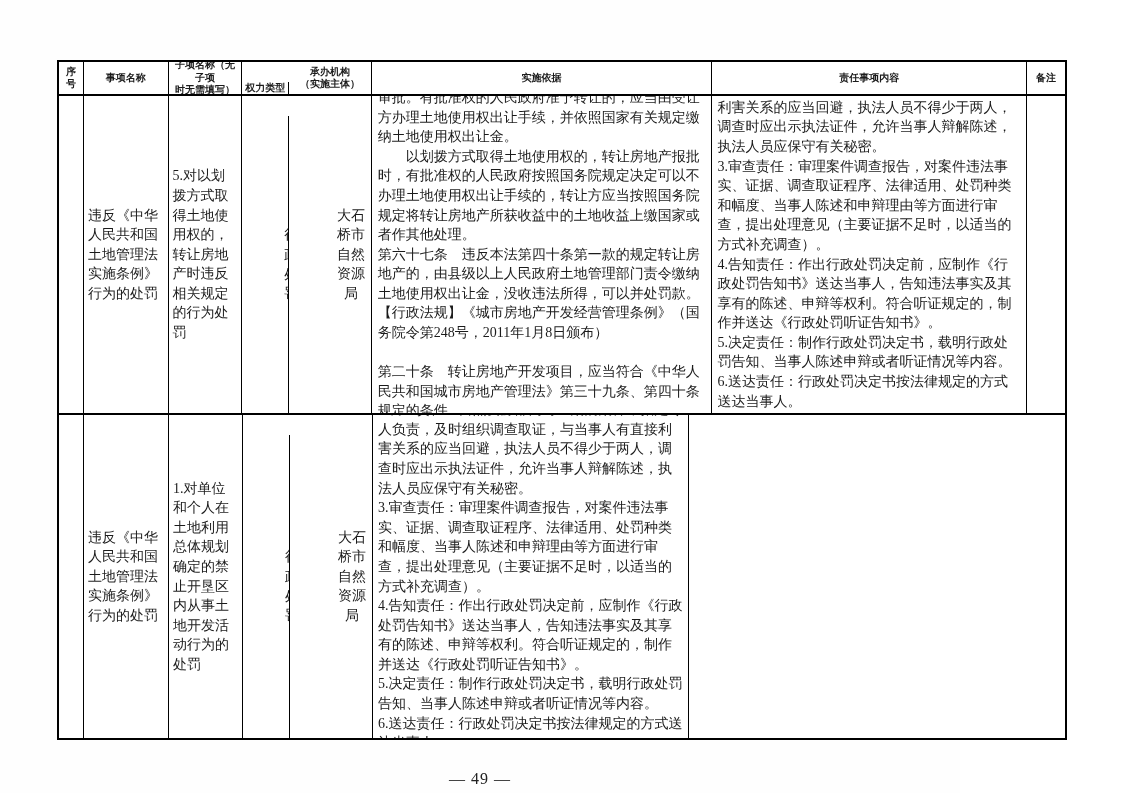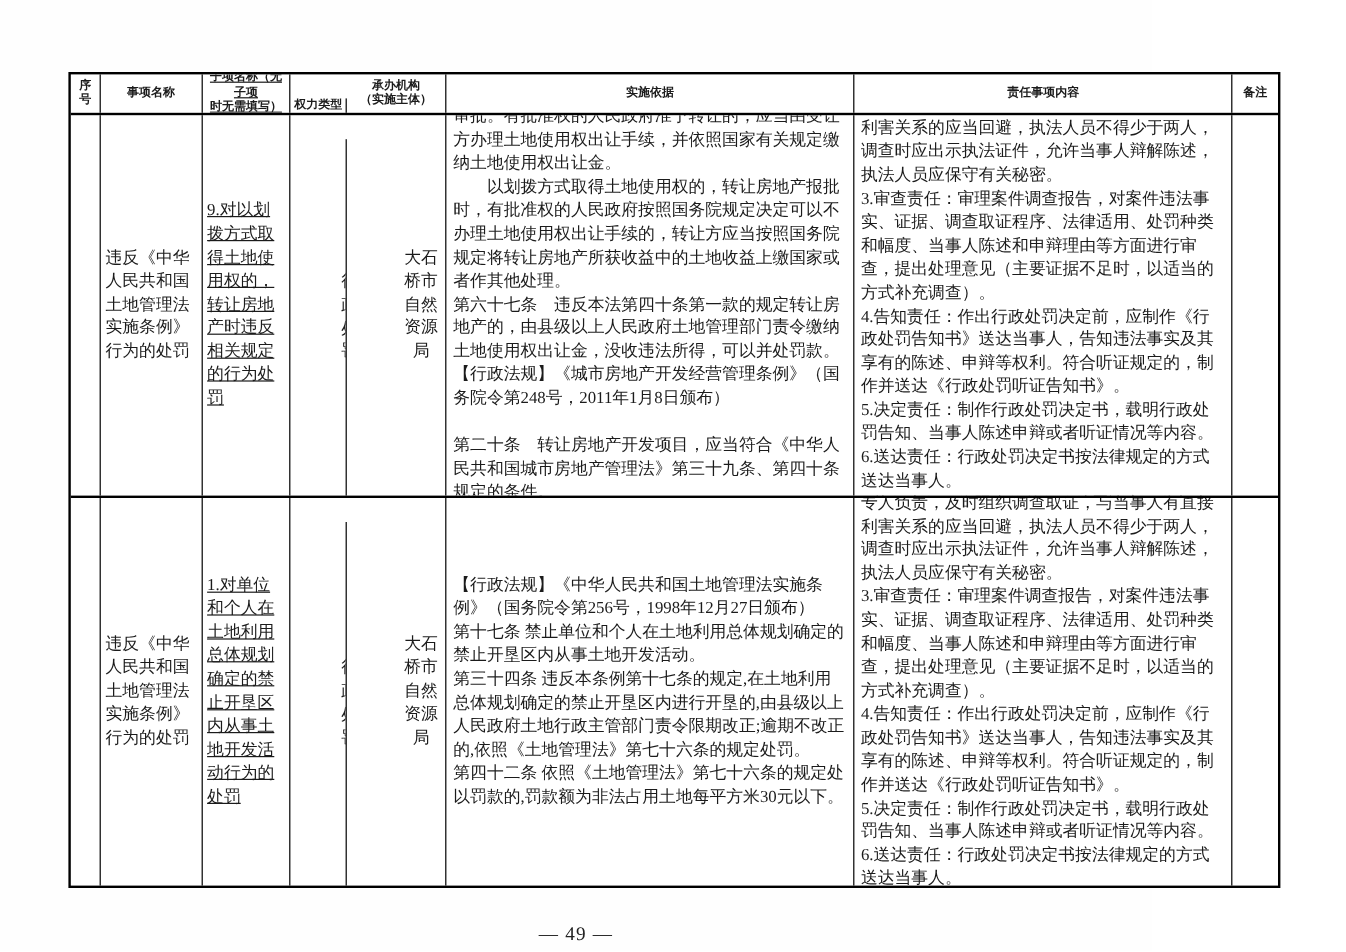--- a/index.html
+++ b/index.html
@@ -31,21 +31,21 @@
   .cell {
     border-right: 1px solid #000;
     overflow: hidden;
     display: flex;
     align-items: center;
   }
   .cell:last-child { border-right: none; }
   
   .col-seq   { width: 25px;  justify-content: center; text-align: center; }
   .col-item  { width: 85px; }
-  .col-sub   { width: 74px; text-decoration: underline; }
+  .col-sub   { width: 74px; }
   .col-power { width: 47px;  justify-content: center; text-align: center; margin-top: 20px; }
   .col-org   { width: 83px;  justify-content: flex-start; text-align: center; }
   .col-basis { width: 342px; }
   .col-resp  { width: 316px; }
   .col-note  { width: 38px;  justify-content: center; text-align: center; }
 
   .t-row.header .cell {
     justify-content: center;
     text-align: center;
     font-weight: bold;
@@ -98,21 +98,21 @@
     </div>
 
     <div class="t-row body-row-1">
       <div class="cell col-seq centered">
           <div class="txt">93</div>
         </div>
       <div class="cell col-item">
           <div class="txt">违反《中华人民共和国土地管理法实施条例》行为的处罚</div>
         </div>
       <div class="cell col-sub">
-          <div class="txt">9.对以划拨方式取得土地使用权的，转让房地产时违反相关规定的行为处罚</div>
+          <div class="txt">5.对以划拨方式取得土地使用权的，转让房地产时违反相关规定的行为处罚</div>
         </div>
       <div class="cell col-power centered">
           <div class="txt">行政处罚</div>
         </div>
       <div class="cell col-org centered">
           <div class="txt">大石桥市自然资源局</div>
         </div>
       <div class="cell col-basis">
           <div class="txt">【法律】《中华人民共和国城市房地产管理法》（主席令第七十二号,2007年8月30日施行）
 第四十条　以划拨方式取得土地使用权的，转让房地产时，应当按照国务院规定，报有批准权的人民政府审批。有批准权的人民政府准予转让的，应当由受让方办理土地使用权出让手续，并依照国家有关规定缴纳土地使用权出让金。
@@ -147,26 +147,20 @@
         </div>
       <div class="cell col-sub">
           <div class="txt">1.对单位和个人在土地利用总体规划确定的禁止开垦区内从事土地开发活动行为的处罚</div>
         </div>
       <div class="cell col-power centered">
           <div class="txt">行政处罚</div>
         </div>
       <div class="cell col-org centered">
           <div class="txt">大石桥市自然资源局</div>
         </div>
-      <div class="cell col-basis">
-          <div class="txt">【行政法规】《中华人民共和国土地管理法实施条例》（国务院令第256号，1998年12月27日颁布）
-第十七条 禁止单位和个人在土地利用总体规划确定的禁止开垦区内从事土地开发活动。
-第三十四条 违反本条例第十七条的规定,在土地利用总体规划确定的禁止开垦区内进行开垦的,由县级以上人民政府土地行政主管部门责令限期改正;逾期不改正的,依照《土地管理法》第七十六条的规定处罚。
-第四十二条 依照《土地管理法》第七十六条的规定处以罚款的,罚款额为非法占用土地每平方米30元以下。</div>
-        </div>
       <div class="cell col-resp">
           <div class="txt">1.立案责任：发现违反《中华人民共和国土地管理法实施条例》（国务院令第256号，1998年12月27日颁布）
 第十七条的，（或者下级自然资源部门上报或其他机关移送的违法案件等），予以审查，决定是否立案。
 2.调查责任：自然资源部门对立案的案件，指定专人负责，及时组织调查取证，与当事人有直接利害关系的应当回避，执法人员不得少于两人，调查时应出示执法证件，允许当事人辩解陈述，执法人员应保守有关秘密。
 3.审查责任：审理案件调查报告，对案件违法事实、证据、调查取证程序、法律适用、处罚种类和幅度、当事人陈述和申辩理由等方面进行审查，提出处理意见（主要证据不足时，以适当的方式补充调查）。
 4.告知责任：作出行政处罚决定前，应制作《行政处罚告知书》送达当事人，告知违法事实及其享有的陈述、申辩等权利。符合听证规定的，制作并送达《行政处罚听证告知书》。
 5.决定责任：制作行政处罚决定书，载明行政处罚告知、当事人陈述申辩或者听证情况等内容。
 6.送达责任：行政处罚决定书按法律规定的方式送达当事人。
 7.执行责任：依照生效的行政处罚决定，监督当事人履行。当事人逾期不履行的，可依法采取加处罚款、申请法院强制执行，或向本级政府、上级主管部门报告，或向当事人单位、上级主管部门通报，或向社会通报，或停办相关审批手续等。
 8.其他法律法规规章文件规定应履行的责任</div>

